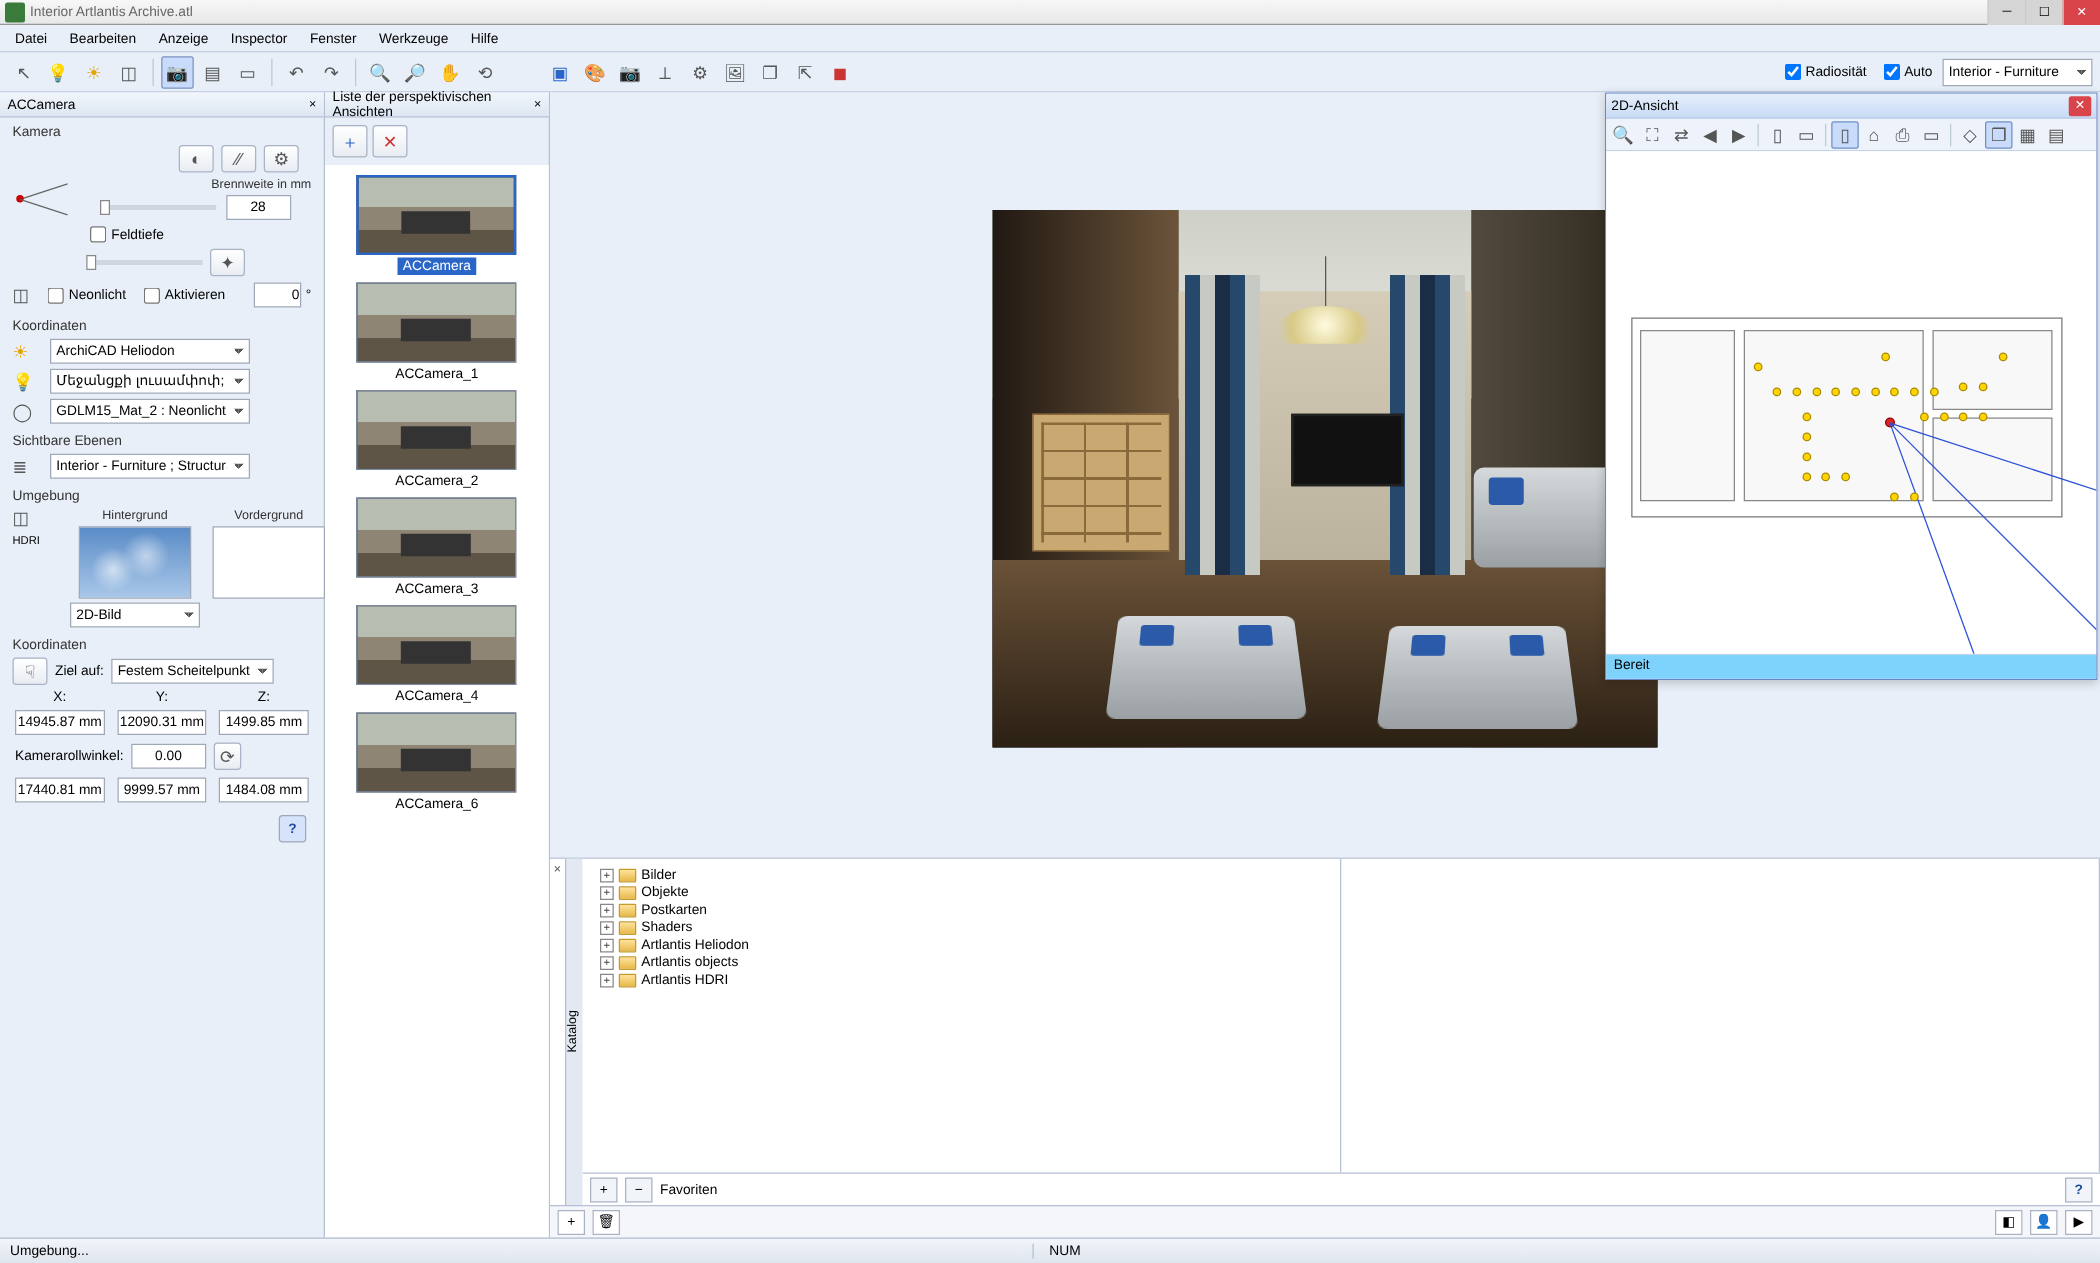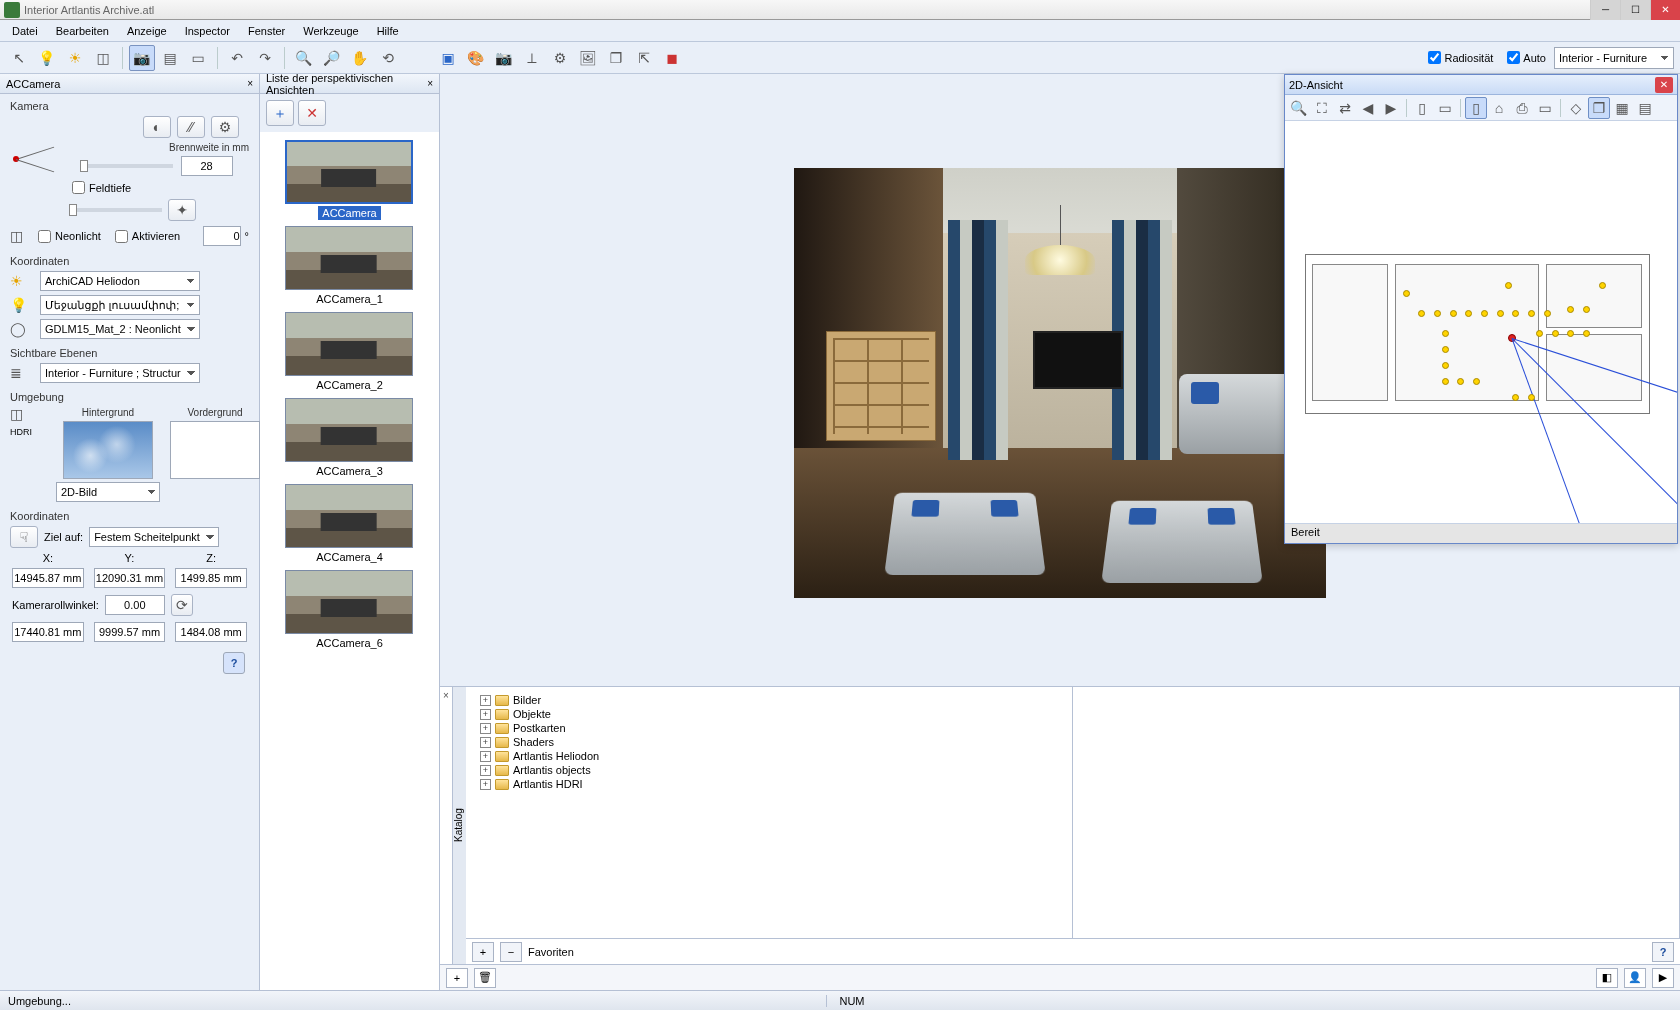--- a/index.html
+++ b/index.html
@@ -124,21 +124,21 @@
 .win2d .wtb{ height:26px; background:#eef3fb; border-bottom:1px solid #c6d2e5; display:flex; align-items:center; padding:0 3px; gap:1px;}
 .win2d .wtb .wb{ width:22px; height:22px; display:flex; align-items:center; justify-content:center; cursor:pointer; border:1px solid transparent; border-radius:2px;}
 .win2d .wtb .wb.active{ border-color:#6f8fc5; background:#c8dbfa;}
 .win2d .wtb .wsep{ width:1px; height:18px; background:#bcc; margin:0 3px;}
 .plan{ flex:1; position:relative; background:#fff; overflow:hidden;}
 .plan .bldg{ position:absolute; left:5%; top:33%; width:88%; height:40%; border:1px solid #777;}
 .plan .room{ position:absolute; border:1px solid #888; background:#f8f8f8;}
 .plan .light{ position:absolute; width:7px; height:7px; background:#ffd400; border:1px solid #aa8a00; border-radius:50%;}
 .plan .camdot{ position:absolute; width:8px; height:8px; background:#d22; border-radius:50%; border:1px solid #800;}
 .plan .camline{ position:absolute; width:250px; height:1px; background:#2a4fd8; transform-origin:left;}
-.win2d .wstat{ height:20px; background:#e5e5e5; border-top:1px solid #c6d2e5; padding:2px 6px;}
+.win2d .wstat{ height:20px; background:#7dd3fc; border-top:1px solid #c6d2e5; padding:2px 6px;}
 
 
 .statusbar{ position:absolute; left:0; right:0; bottom:0; height:20px; background:linear-gradient(#f2f5fa,#dfe5ee); border-top:1px solid #b5c0d4; display:flex; align-items:center; padding:0 8px;}
 .statusbar .sseg{ margin-left:auto; padding:0 12px; border-left:1px solid #b5c0d4;}
 
 
 .ico{ font-size:14px; line-height:1; color:#555;}
 .ico.sun{color:#e6a400;}
 .ico.bulb{color:#888;}
 .ico.red{color:#c33;}

